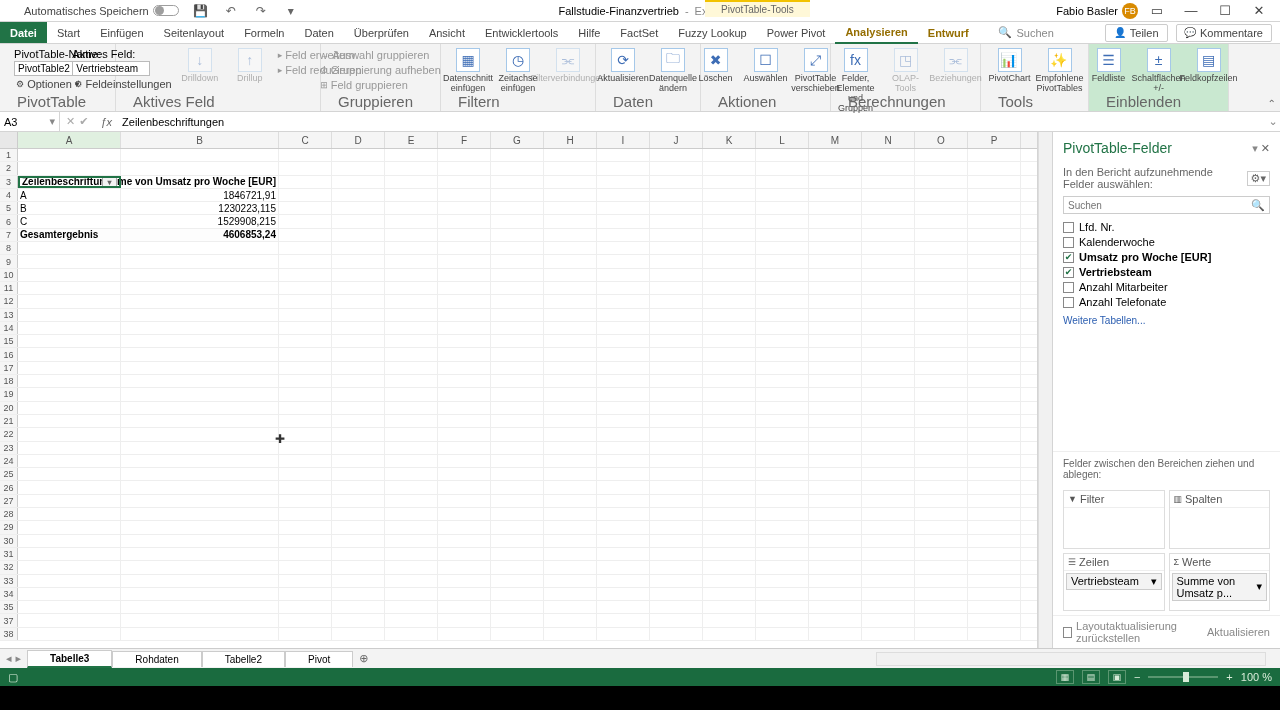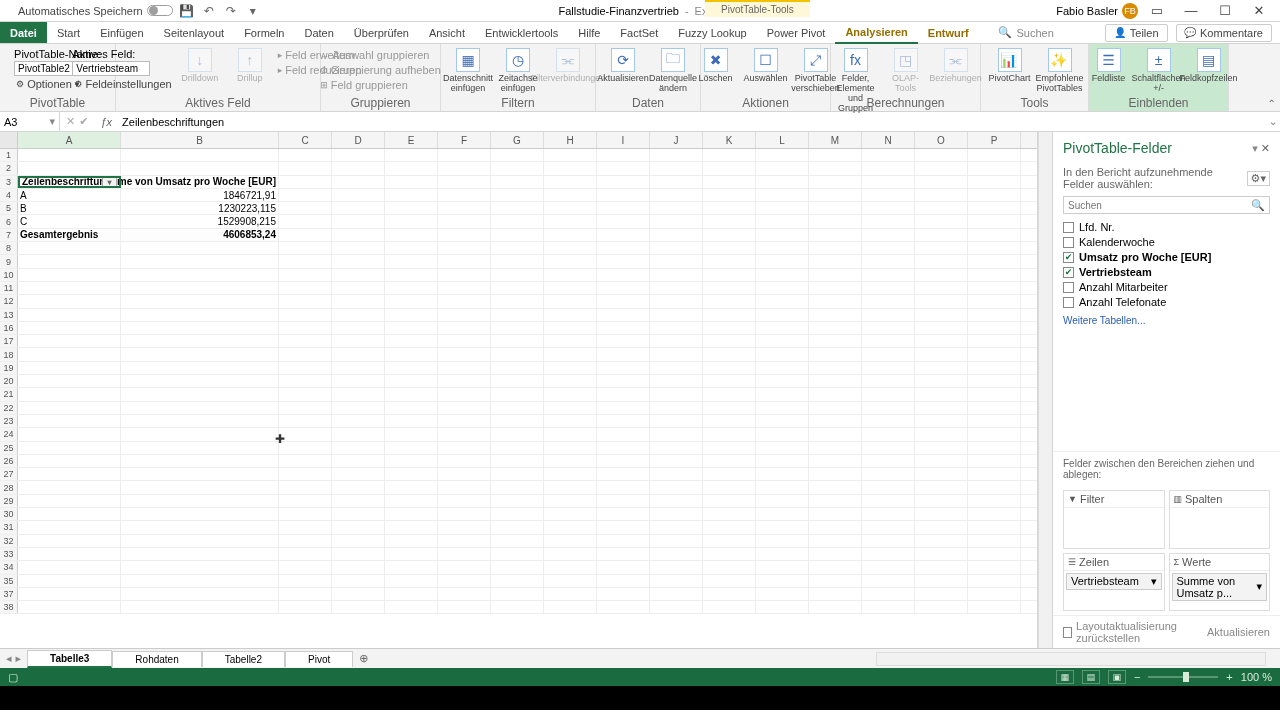--- a/index.html
+++ b/index.html
@@ -1,20 +1,20 @@
 <!DOCTYPE html>
 <html><head>
 <meta charset="utf-8">
 <style>
 * { margin: 0; padding: 0; box-sizing: border-box; font-family: "Segoe UI", Tahoma, sans-serif; font-size: 11px; }
 body { background: #fff; user-select: none; width: 1280px; height: 720px; overflow: hidden; }
 
 
 .titlebar { height: 22px; background: #fff; display: flex; align-items: center; border-bottom: 1px solid #d4d4d4; position: relative;}
-.qa-toolbar { display: flex; align-items: center; gap: 6px; padding: 0 18px;}
+.qa-toolbar { display: flex; align-items: center; gap: 14px; padding: 0 24px;}
 .autosave { display:flex; align-items:center; gap:4px; font-size:10px; color:#444;}
 .toggle { width:26px; height:11px; border:1px solid #9e9e9e; border-radius:6px; position:relative; background:#fff;}
 .toggle::after{content:"";width:9px;height:9px;border-radius:50%;background:#9e9e9e;position:absolute;left:1px;top:0;}
 .qa-btn { width:16px; height:16px; display:flex; align-items:center; justify-content:center; color:#666; font-size:12px; cursor:pointer;}
 .title-center { position:absolute; left:50%; transform:translateX(-50%); display:flex; gap:6px; align-items:center; font-size:11px;}
 .title-gray{color:#888;}
 .contextual-tab { position:absolute; left:705px; top:0; padding:2px 16px; background:#fff8d8; color:#666; font-size:10px; border-top:2px solid #f2c200;}
 .title-right { margin-left:auto; display:flex; align-items:center; gap:4px; padding-right:6px;}
 .user-badge{width:16px;height:16px;border-radius:50%;background:#d88a00;color:#fff;display:flex;align-items:center;justify-content:center;font-size:9px;}
 .win-btn{width:30px;height:22px;display:flex;align-items:center;justify-content:center;color:#444;font-size:13px;cursor:pointer;}
@@ -25,21 +25,21 @@
 .tab.file{background:#217346;color:#fff;font-weight:600;}
 .tab.active{color:#217346;border-bottom:2px solid #217346;margin-bottom:-1px;}
 .tab.ctx{color:#946d00;font-weight:bold;}
 .tabs-right{margin-left:auto;display:flex;gap:8px;padding-right:8px;align-items:center;}
 .share-btn,.comment-btn{padding:2px 8px;border:1px solid #ccc;border-radius:2px;font-size:10px;color:#444;cursor:pointer;display:flex;align-items:center;gap:3px;}
 .search-area{display:flex;align-items:center;color:#888;gap:4px;padding:0 20px;}
 
 
 .ribbon{height:68px;background:#f3f3f3;border-bottom:1px solid #d4d4d4;display:flex;position:relative;}
 .rib-group{border-right:1px solid #ddd;padding:2px 6px 0 6px;display:flex;flex-direction:column;align-items:center;position:relative;}
-.rib-group-label{font-size:12px;color:#666;text-align:center;position:absolute;bottom:1px;left:0;right:0;}
+.rib-group-label{font-size:15px;color:#666;text-align:left;position:absolute;bottom:1px;left:17px;right:0;}
 .rib-items{display:flex;gap:2px;flex:1;align-items:flex-start;}
 .rib-big{width:48px;display:flex;flex-direction:column;align-items:center;gap:2px;padding-top:2px;cursor:pointer;}
 .rib-big.disabled{opacity:0.4;cursor:default;}
 .rib-icon{width:24px;height:24px;background:#fff;border:1px solid #a5c8e9;display:flex;align-items:center;justify-content:center;font-size:14px;color:#3e6db5;}
 .rib-lbl{font-size:9px;color:#444;text-align:center;line-height:1.1;}
 .rib-small{display:flex;align-items:center;gap:3px;font-size:9px;color:#999;padding:1px 2px;white-space:nowrap;}
 .rib-col{display:flex;flex-direction:column;gap:1px;padding-top:2px;}
 .pt-name-block{display:flex;flex-direction:column;gap:1px;padding-top:2px;font-size:9px;}
 .pt-input{border:1px solid #bbb;height:15px;padding:0 3px;font-size:10px;width:78px;}
 .rib-highlighted{background:#c9e8d0;}
@@ -586,20 +586,58 @@
           <div class="cell I"></div>
           <div class="cell J"></div>
           <div class="cell K"></div>
           <div class="cell L"></div>
           <div class="cell M"></div>
           <div class="cell N"></div>
           <div class="cell O"></div>
           <div class="cell P"></div>
         </div>
         <div class="row">
+          <div class="row-h">14</div>
+          <div class="cell A"></div>
+          <div class="cell B"></div>
+          <div class="cell C"></div>
+          <div class="cell D"></div>
+          <div class="cell E"></div>
+          <div class="cell F"></div>
+          <div class="cell G"></div>
+          <div class="cell H"></div>
+          <div class="cell I"></div>
+          <div class="cell J"></div>
+          <div class="cell K"></div>
+          <div class="cell L"></div>
+          <div class="cell M"></div>
+          <div class="cell N"></div>
+          <div class="cell O"></div>
+          <div class="cell P"></div>
+        </div>
+        <div class="row">
+          <div class="row-h">15</div>
+          <div class="cell A"></div>
+          <div class="cell B"></div>
+          <div class="cell C"></div>
+          <div class="cell D"></div>
+          <div class="cell E"></div>
+          <div class="cell F"></div>
+          <div class="cell G"></div>
+          <div class="cell H"></div>
+          <div class="cell I"></div>
+          <div class="cell J"></div>
+          <div class="cell K"></div>
+          <div class="cell L"></div>
+          <div class="cell M"></div>
+          <div class="cell N"></div>
+          <div class="cell O"></div>
+          <div class="cell P"></div>
+        </div>
+        <div class="row">
           <div class="row-h">16</div>
           <div class="cell A"></div>
           <div class="cell B"></div>
           <div class="cell C"></div>
           <div class="cell D"></div>
           <div class="cell E"></div>
           <div class="cell F"></div>
           <div class="cell G"></div>
           <div class="cell H"></div>
           <div class="cell I"></div>

